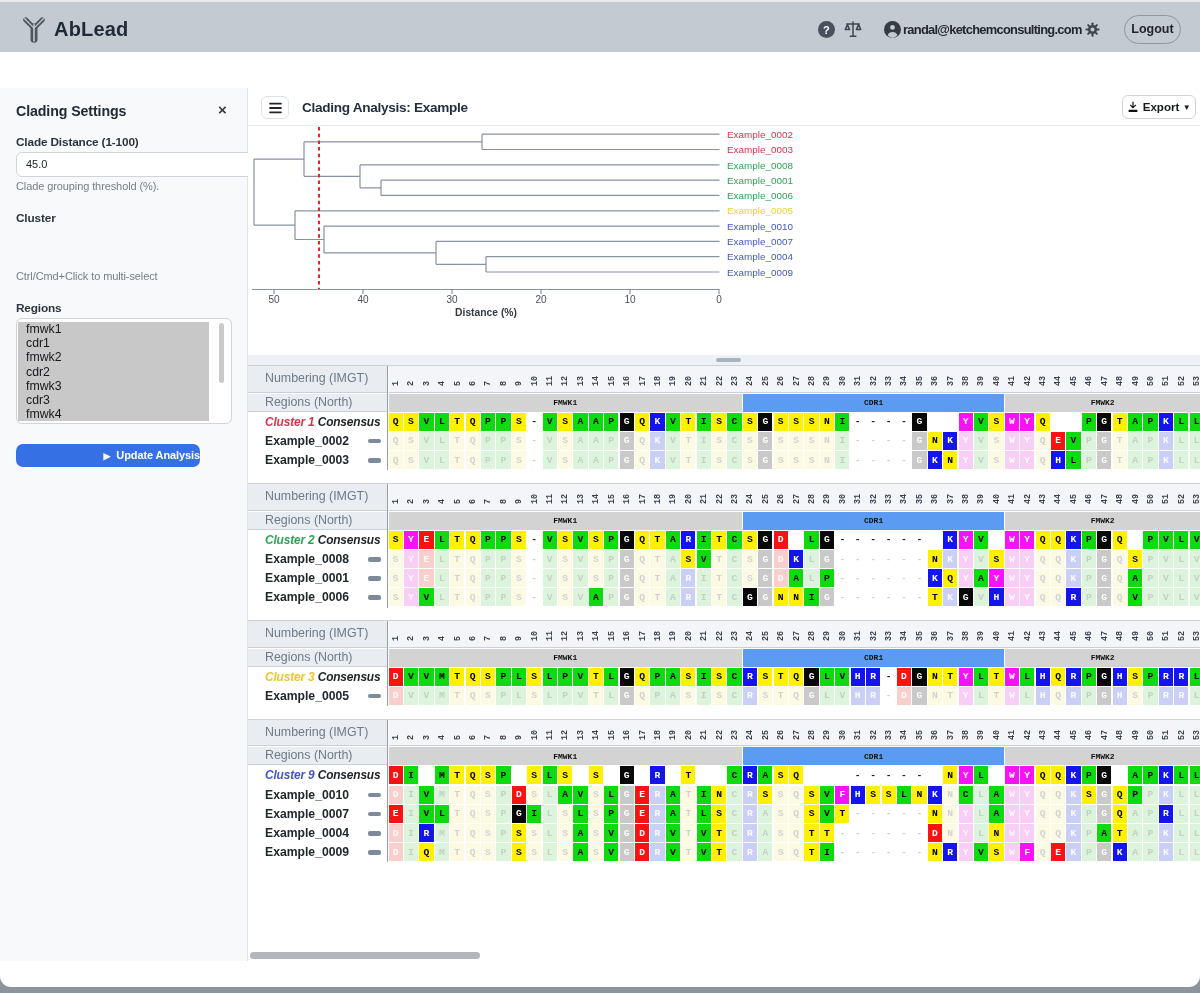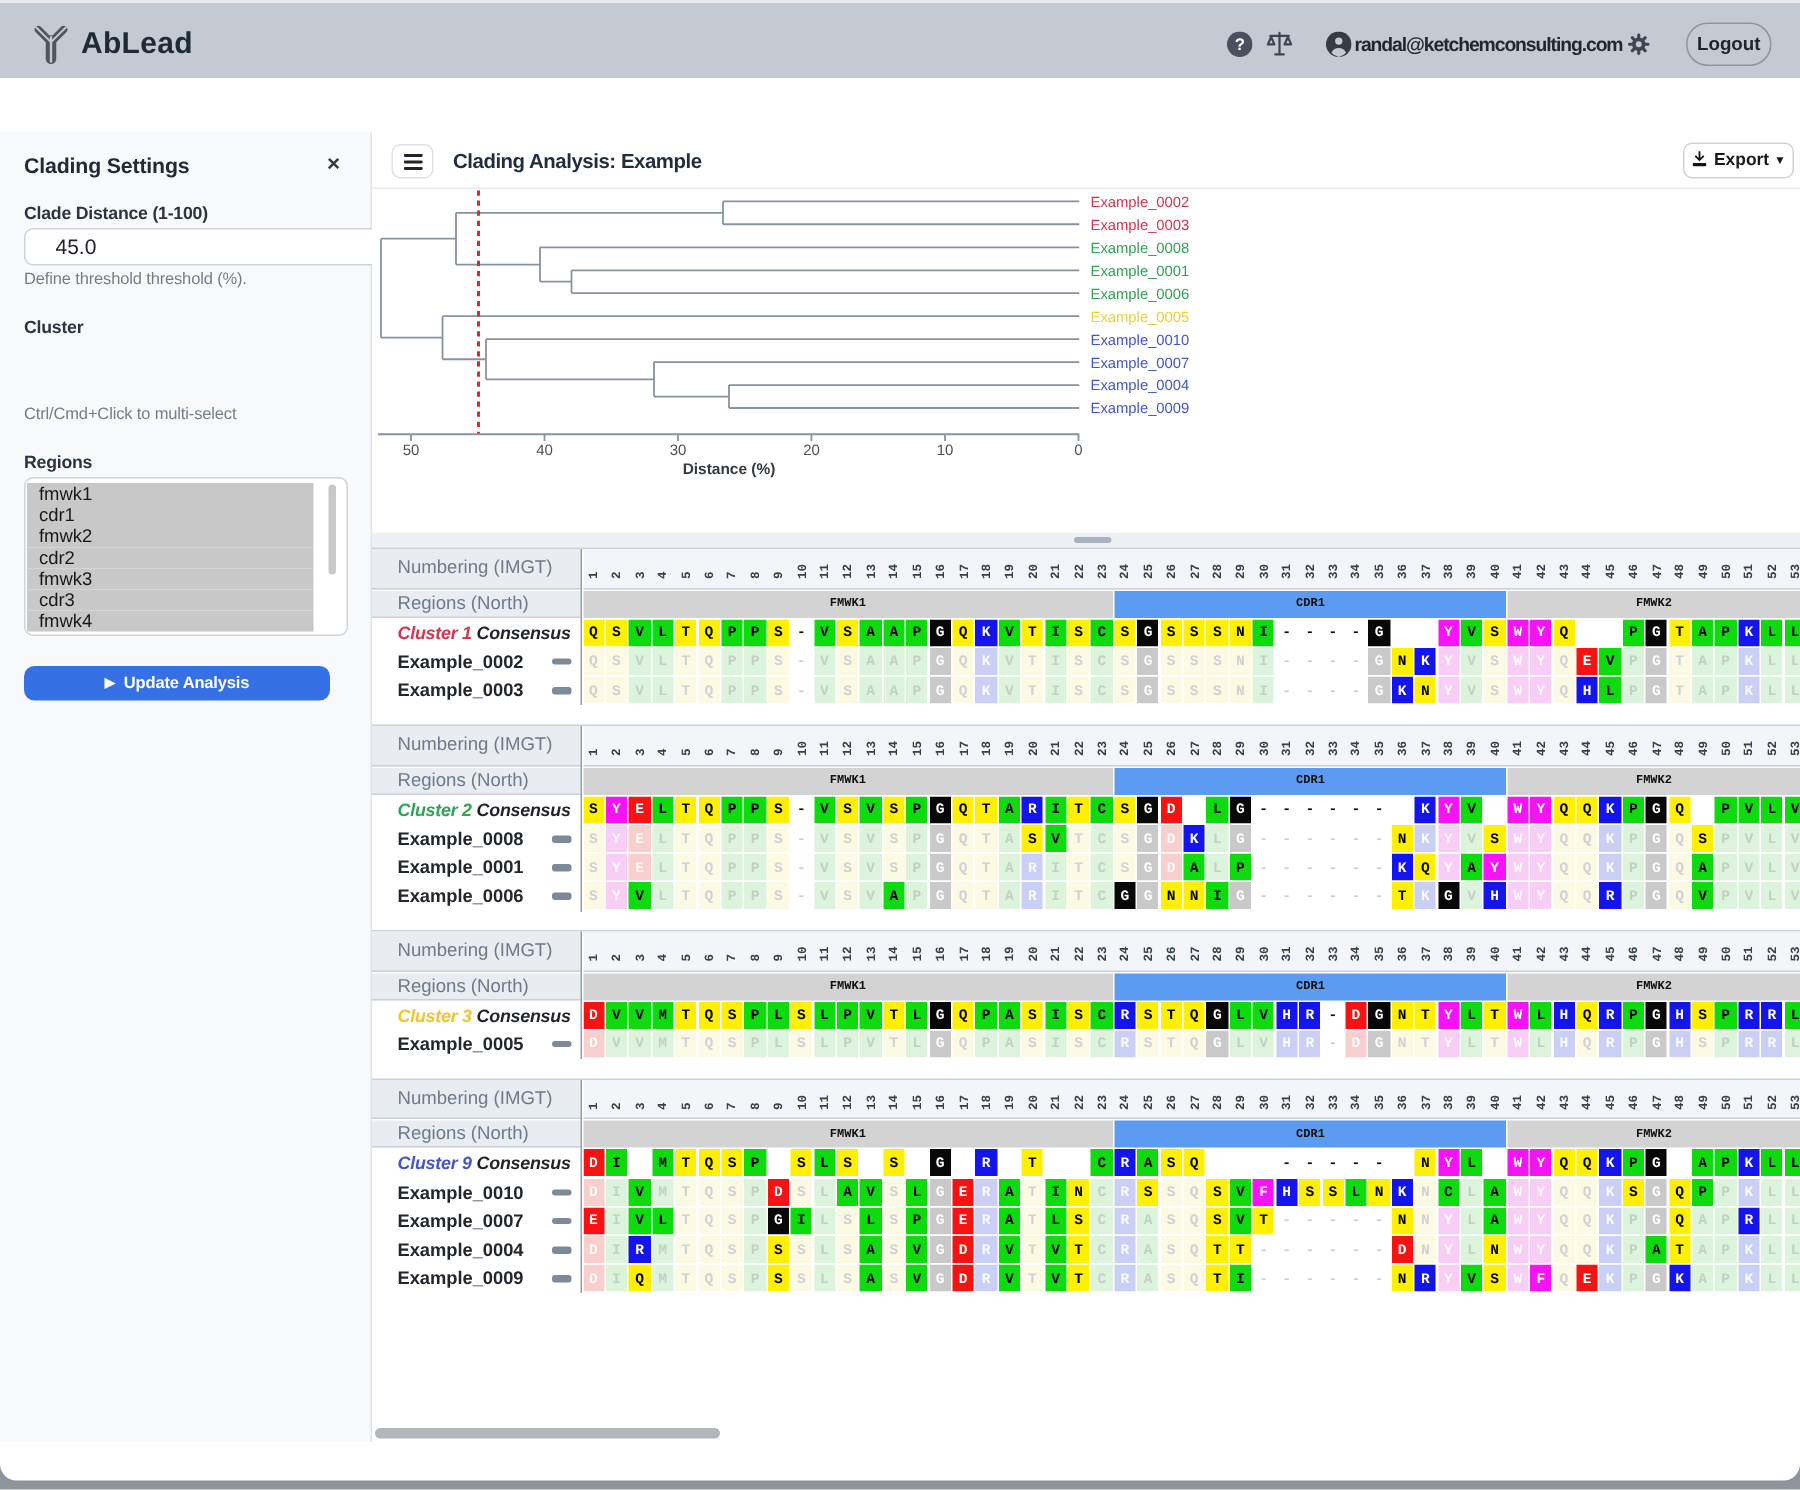--- a/index.html
+++ b/index.html
@@ -14,25 +14,25 @@
 .logout{position:absolute;left:1124px;top:13px;width:57px;height:29px;border:1px solid #8e959d;border-radius:15px;font-size:12.5px;font-weight:bold;color:#212529;text-align:center;line-height:27px}
 .tab{position:absolute;top:10.5px;height:26px;border:1px solid #bac3cd;border-bottom:none;border-radius:8px 8px 0 0;font-size:12px;font-weight:bold;line-height:25px;letter-spacing:-.45px}
 .tab.inact{left:16px;width:88px;background:#ccd4dd;color:#3b4652}
 .tab.act{left:104px;width:83px;background:#fff;color:#21262c;border-color:#c6cdd5;height:27px}
 .backarr{position:absolute;left:1181px;top:12px;font-size:16px;color:#5e7185;font-weight:bold}
 
 .sb-title{position:absolute;left:16px;top:103px;font-size:14.2px;font-weight:bold;color:#212a35;letter-spacing:-.1px}
 .sb-x{position:absolute;left:218px;top:101px;font-size:15px;color:#343a40;font-weight:bold}
 .sb-lbl{position:absolute;left:16px;font-size:11.8px;font-weight:bold;color:#2b3440;letter-spacing:-.15px}
 .sb-help{position:absolute;left:16px;font-size:11px;color:#747e89;letter-spacing:-.1px}
-.sb-input{position:absolute;left:16px;top:152px;width:270px;height:25px;background:#fff;border:1px solid #ced4da;border-radius:6px;font-size:14px;color:#212529;line-height:23px;padding-left:20px}
+.sb-input{position:absolute;left:16px;top:152px;width:270px;height:25px;background:#fff;border:1px solid #ced4da;border-radius:6px;font-size:11px;color:#212529;line-height:23px;padding-left:9px}
 .sb-select{position:absolute;left:16px;width:216px;background:#fff;border:1px solid #ced4da;border-radius:6px;overflow:hidden;padding:3px 0 0 1px}
 .opt{height:14.2px;line-height:14.2px;font-size:12.3px;color:#16181b;padding-left:8px;width:191px;background:#c8c8c8}
 .sbar{position:absolute;right:7px;width:5px;border-radius:3px;background:#c9c9c9}
-.btn-upd{position:absolute;left:16px;top:444px;width:204px;height:23px;background:#3570e4;border-radius:7px;color:#fff;font-size:11px;font-weight:bold;text-align:center;line-height:23px;letter-spacing:-.1px}
+.btn-upd{position:absolute;left:16px;top:444px;width:184px;height:23px;background:#3570e4;border-radius:7px;color:#fff;font-size:11px;font-weight:bold;text-align:right;line-height:23px;letter-spacing:-.1px}
 
 .mh{position:absolute;top:0;left:0;width:952px;height:37.5px;border-bottom:1px solid #e9ecef}
 .burger{position:absolute;left:13px;top:8px;width:28px;height:23px;border:1px solid #dee2e6;border-radius:6px;background:#fff}
 .mtitle{position:absolute;left:54px;top:12px;font-size:13.6px;font-weight:bold;color:#1f2d3d;letter-spacing:-.3px}
 .btn-exp{position:absolute;left:874px;top:7px;width:74px;height:24px;border:1px solid #ced4da;border-radius:6px;background:#fff;font-size:11.6px;font-weight:bold;color:#16191d;text-align:center;line-height:22px}
 
 .strip{position:absolute;top:355px;left:248px;width:952px;height:10px;background:#edf1f5}
 .strip b{position:absolute;left:468px;top:2.5px;width:25px;height:4px;background:#a9b3bf;border-radius:2px}
 .tbl{position:absolute;left:248px;width:952px;border-top:1px solid #ccd2d8}
 .tbd{position:absolute;left:0;width:952px;height:0}
@@ -94,21 +94,21 @@
 <circle cx="8" cy="8" r="4.8" fill="#3e4750"></circle>
         <circle cx="8" cy="8" r="2.1" fill="#c4cad1"></circle>
       </svg>
       <div class="logout">Logout</div>
     </div>
     <div id="side"></div>
     <div class="sb-title">Clading Settings</div>
     <div class="sb-x">×</div>
     <div class="sb-lbl" style="top:135px">Clade Distance (1-100)</div>
     <div class="sb-input">45.0</div>
-    <div class="sb-help" style="top:180px">Define threshold threshold (%).</div>
+    <div class="sb-help" style="top:180px">Clade grouping threshold (%).</div>
     <div class="sb-lbl" style="top:211px">Cluster</div>
     <div class="sb-help" style="top:270px">Ctrl/Cmd+Click to multi-select</div>
     <div class="sb-lbl" style="top:301px">Regions</div>
     <div class="sb-select" style="top:318px;height:106px">
       <div class="opt">fmwk1</div>
       <div class="opt">cdr1</div>
       <div class="opt">fmwk2</div>
       <div class="opt">cdr2</div>
       <div class="opt">fmwk3</div>
       <div class="opt">cdr3</div>

